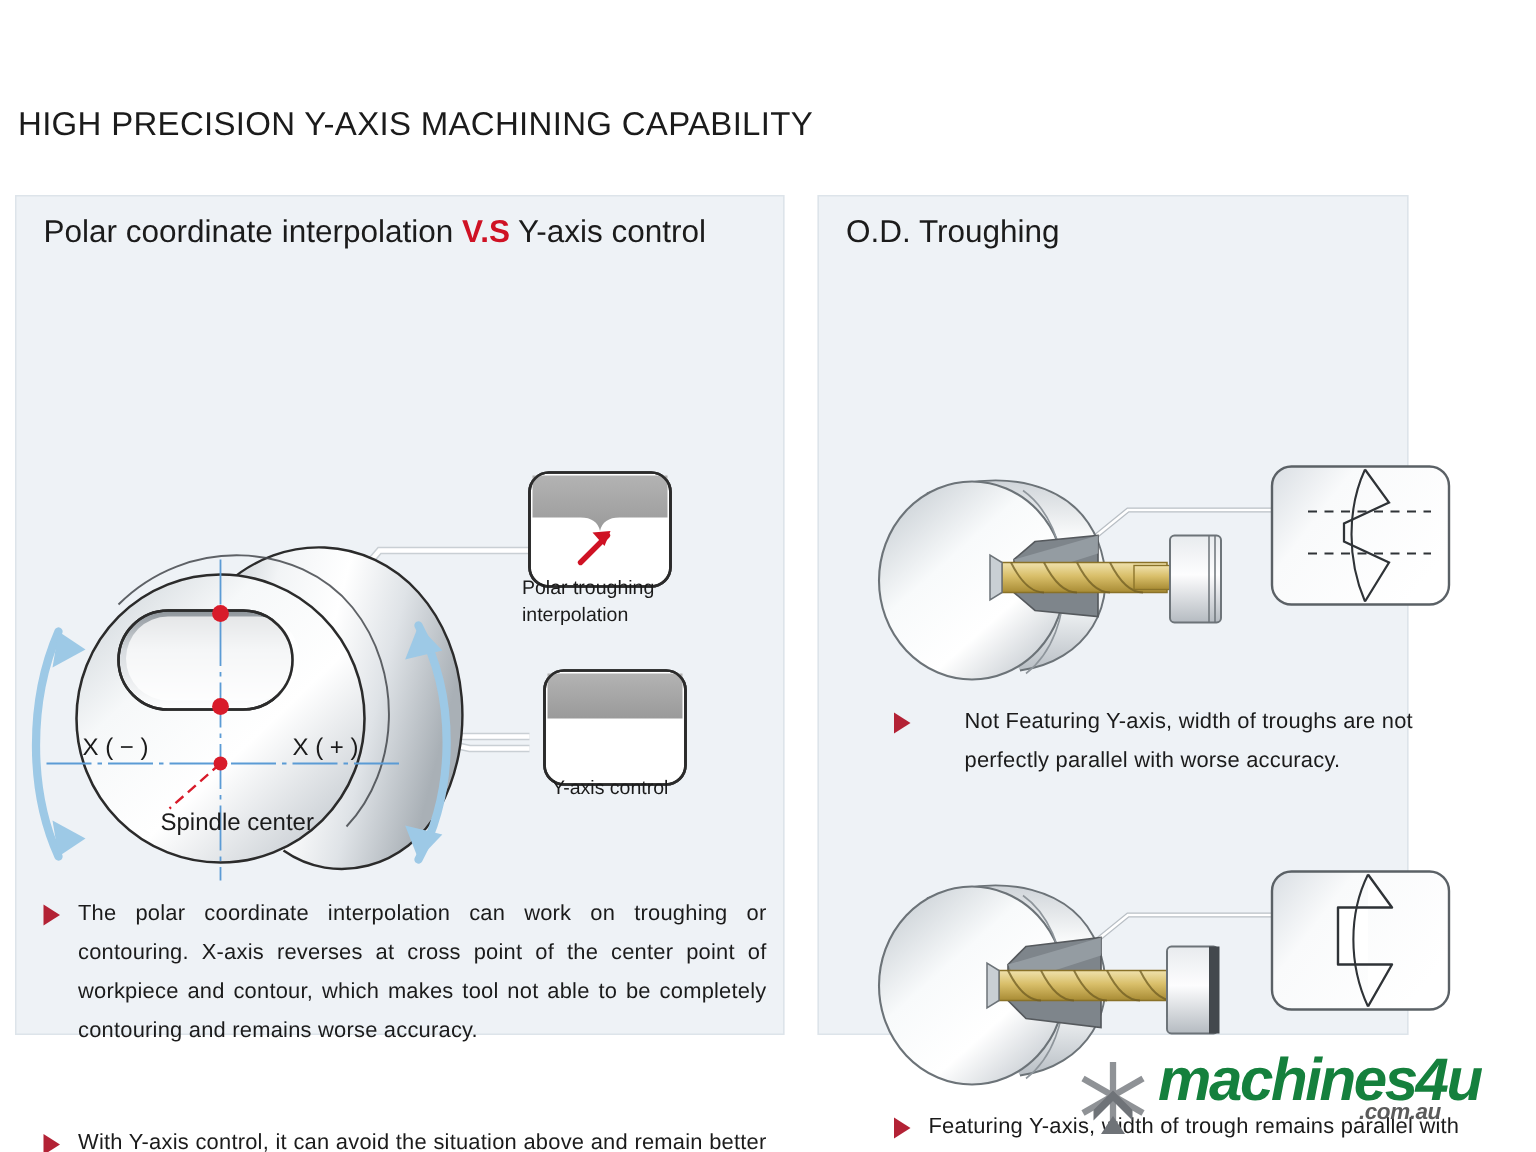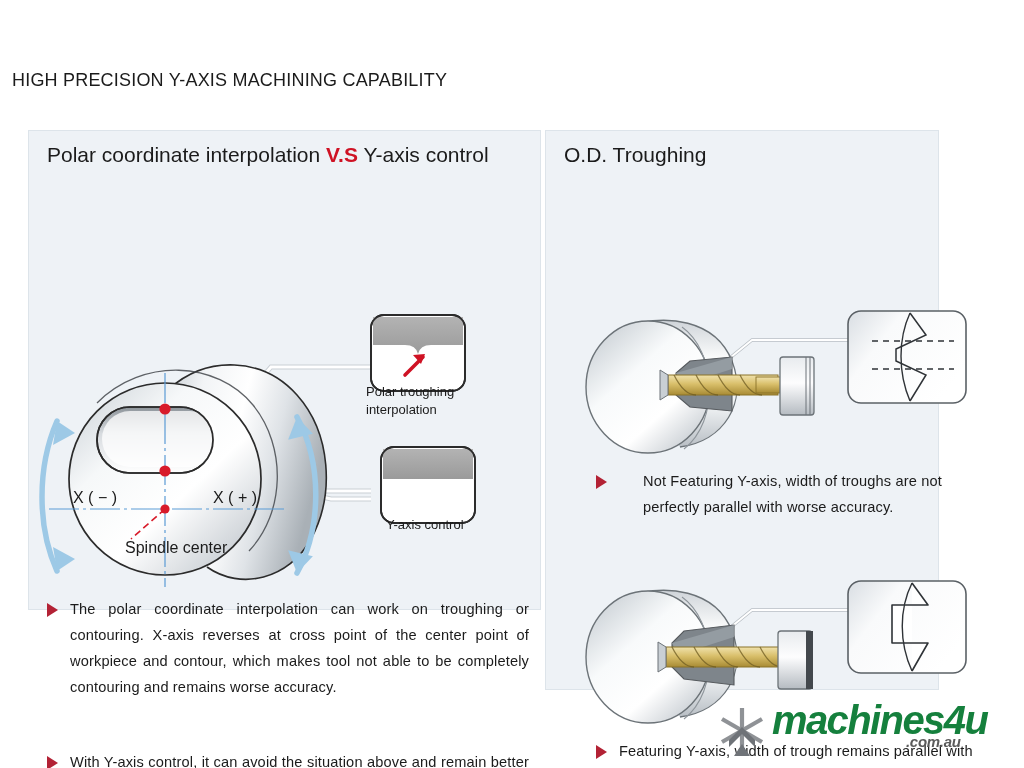--- a/index.html
+++ b/index.html
@@ -7,29 +7,29 @@
     width: 1024px; height: 768px;
     background: #ffffff;
     font-family: "Liberation Sans", sans-serif;
     overflow: hidden;
   }
   .page { position: relative; width: 1024px; height: 768px; background: #ffffff; }
 
   
   .main-title {
     position: absolute; left: 12px; top: 70px;
-    font-size: 18px; font-weight: 400; letter-spacing: .2px;
+    font-size: 22px; font-weight: 400; letter-spacing: .2px;
     color: #1b1b1b; white-space: nowrap;
   }
 
   
   .panel {
     position: absolute; background: #eef2f6; border: 1px solid #dde4ea;
   }
-  #panel-left  { left: 28px;  top: 130px; width: 513px; height: 480px; }
+  #panel-left  { left: 10px;  top: 130px; width: 513px; height: 560px; }
   #panel-right { left: 545px; top: 130px; width: 394px; height: 560px; }
 
   .panel-title {
     position: absolute; left: 18px; top: 12px;
     font-size: 21px; color: #1b1b1b; font-weight: 400; white-space: nowrap;
   }
   .vs { color: #cf1224; font-weight: 700; }
 
   
   .bullet-row { position: absolute; display: flex; gap: 12px; }

